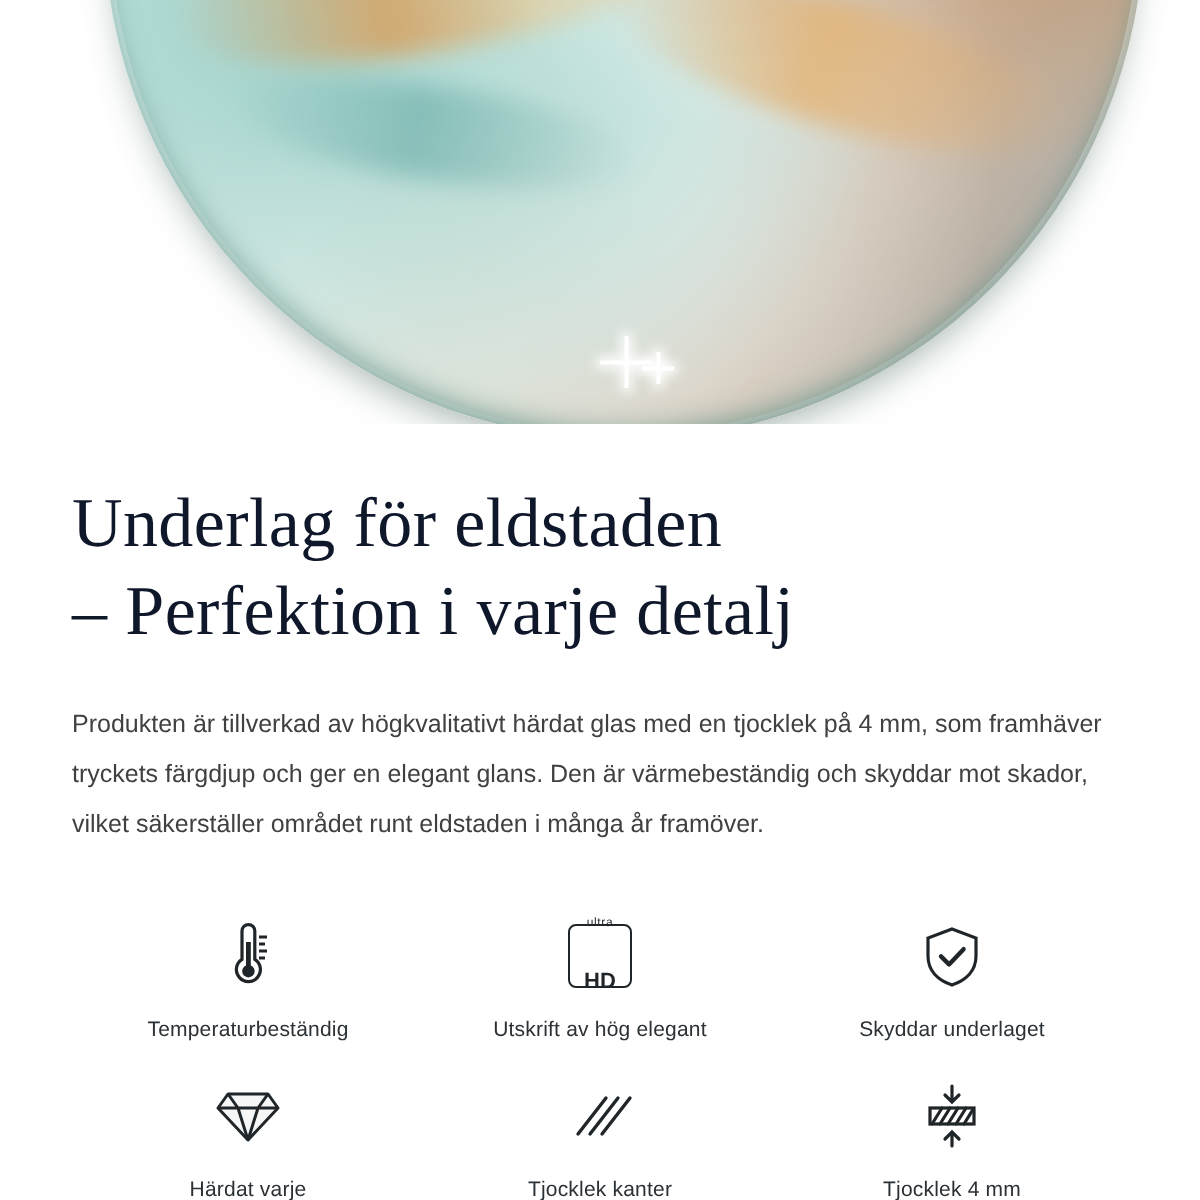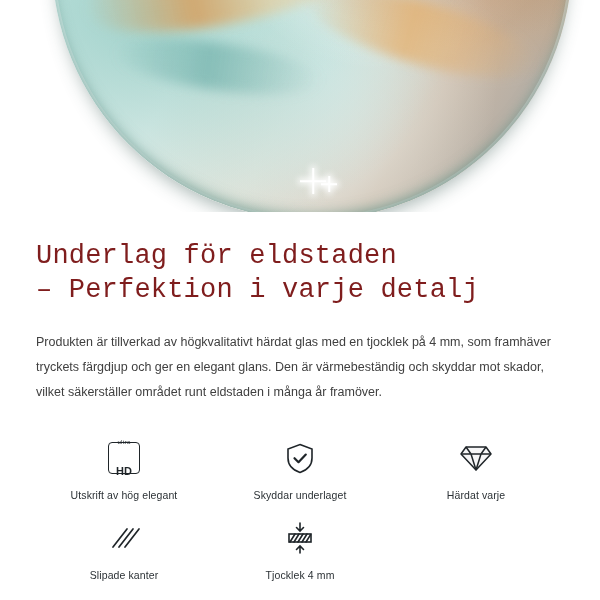--- a/index.html
+++ b/index.html
@@ -83,25 +83,25 @@
   .sp1 { left: 300px; top: 168px; width: 26px; height: 26px; }
   .sp2 { left: 321px; top: 176px; width: 16px; height: 16px; }
 
   
   .content {
     padding: 0 36px;
     box-sizing: border-box;
   }
   .headline {
     margin: 28px 0 0 0;
-    font-family: Liberation Mono, monospace;
+    font-family: Liberation Serif, serif;
     font-weight: 400;
-    font-size: 27px;
+    font-size: 35px;
     line-height: 1.25;
-    color: #7f1d1d;
+    color: #0f172a;
     letter-spacing: 0.2px;
   }
   .headline .line2 { display: block; }
 
   .paragraph {
     margin: 22px 0 0 0;
     font-size: 12.5px;
     line-height: 2.0;
     color: #404040;
     max-width: 525px;
@@ -168,20 +168,31 @@
 
   <h1 class="headline">
     <span>Underlag för eldstaden</span>
     <span class="line2">– Perfektion i varje detalj</span>
   </h1>
 
   <p class="paragraph">Produkten är tillverkad av högkvalitativt härdat glas med en tjocklek på 4 mm, som framhäver tryckets färgdjup och ger en elegant glans. Den är värmebeständig och skyddar mot skador, vilket säkerställer området runt eldstaden i många år framöver.</p>
 
   <div class="features">
 
+    <div class="feature">
+      <span class="glyph">
+        <svg width="32" height="34" viewBox="0 0 32 34" fill="none" stroke="#1f2529" stroke-width="1.6">
+          <path d="M13 4.5a3.2 3.2 0 0 1 6.4 0v14.2a6 6 0 1 1-6.4 0z"></path>
+          <circle cx="16.2" cy="24.6" r="3.1" fill="#1f2529" stroke="none"></circle>
+          <rect x="15" y="10" width="2.4" height="13" fill="#1f2529" stroke="none"></rect>
+          <path d="M21.5 7.5h4M21.5 11h3M21.5 14.5h4M21.5 18h3"></path>
+        </svg>
+      </span>
+      <span class="caption">Temperaturbeständig</span>
+    </div>
 
     <div class="feature">
       <span class="glyph">
         <span class="hd-badge">
           <span class="t1">ultra</span>
           <span class="t2">HD</span>
         </span>
       </span>
       <span class="caption">Utskrift av hög elegant</span>
     </div>
@@ -205,21 +216,21 @@
       </span>
       <span class="caption">Härdat varje</span>
     </div>
 
     <div class="feature">
       <span class="glyph">
         <svg width="34" height="30" viewBox="0 0 34 30" fill="none" stroke="#1f2529" stroke-width="1.7" stroke-linecap="round">
           <path d="M6 24 20 6M12 24 26 6M18 24 32 6"></path>
         </svg>
       </span>
-      <span class="caption">Slipade kanter</span>
+      <span class="caption">Tjocklek kanter</span>
     </div>
 
     <div class="feature">
       <span class="glyph">
         <svg width="38" height="34" viewBox="0 0 38 34" fill="none" stroke="#1f2529" stroke-width="1.6" stroke-linecap="round">
           <path d="M19 2v7M15.5 6.5 19 10l3.5-3.5"></path>
           <rect x="8" y="13" width="22" height="8"></rect>
           <path d="M9 21l5-8M13 21l5-8M17 21l5-8M21 21l5-8M25 21l4.6-7.4"></path>
           <path d="M19 32v-7M15.5 28.5 19 25l3.5 3.5"></path>
         </svg>

